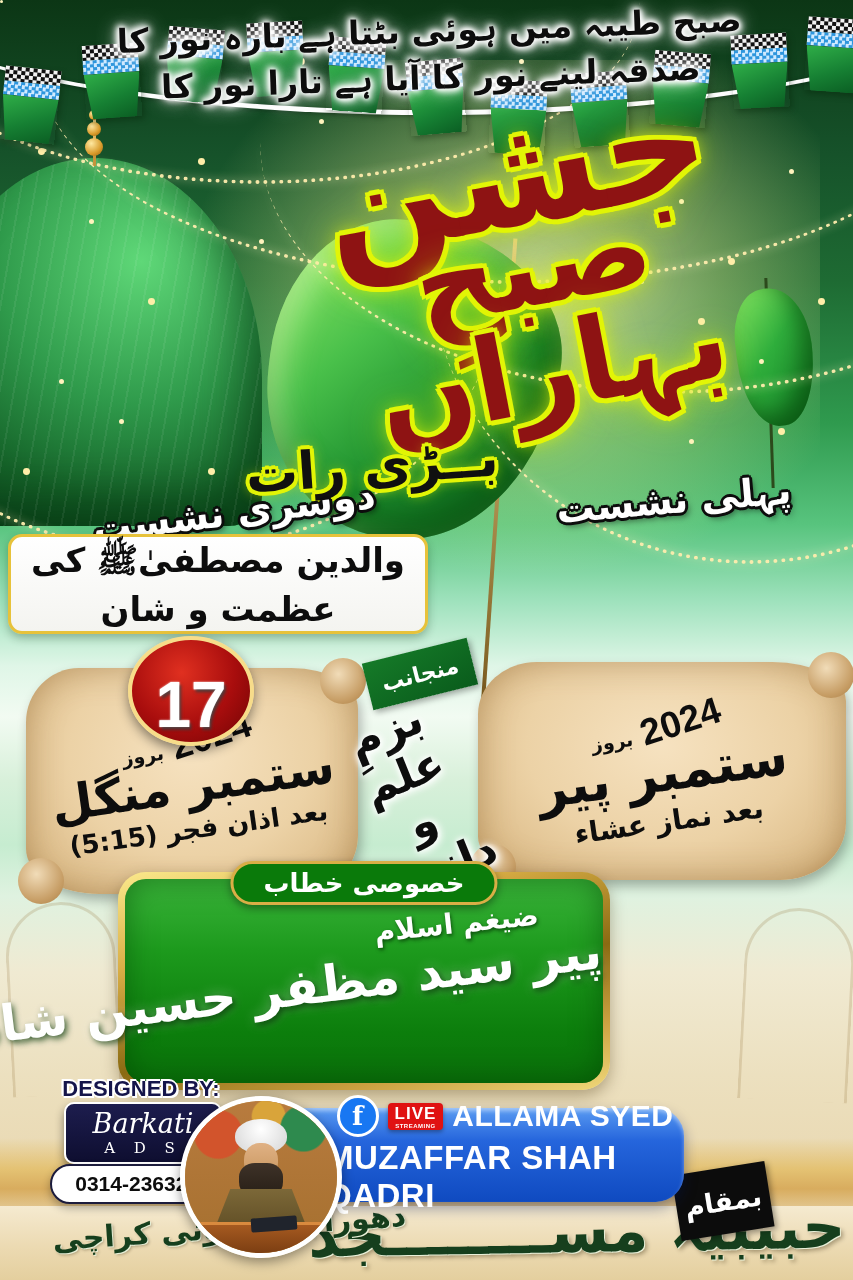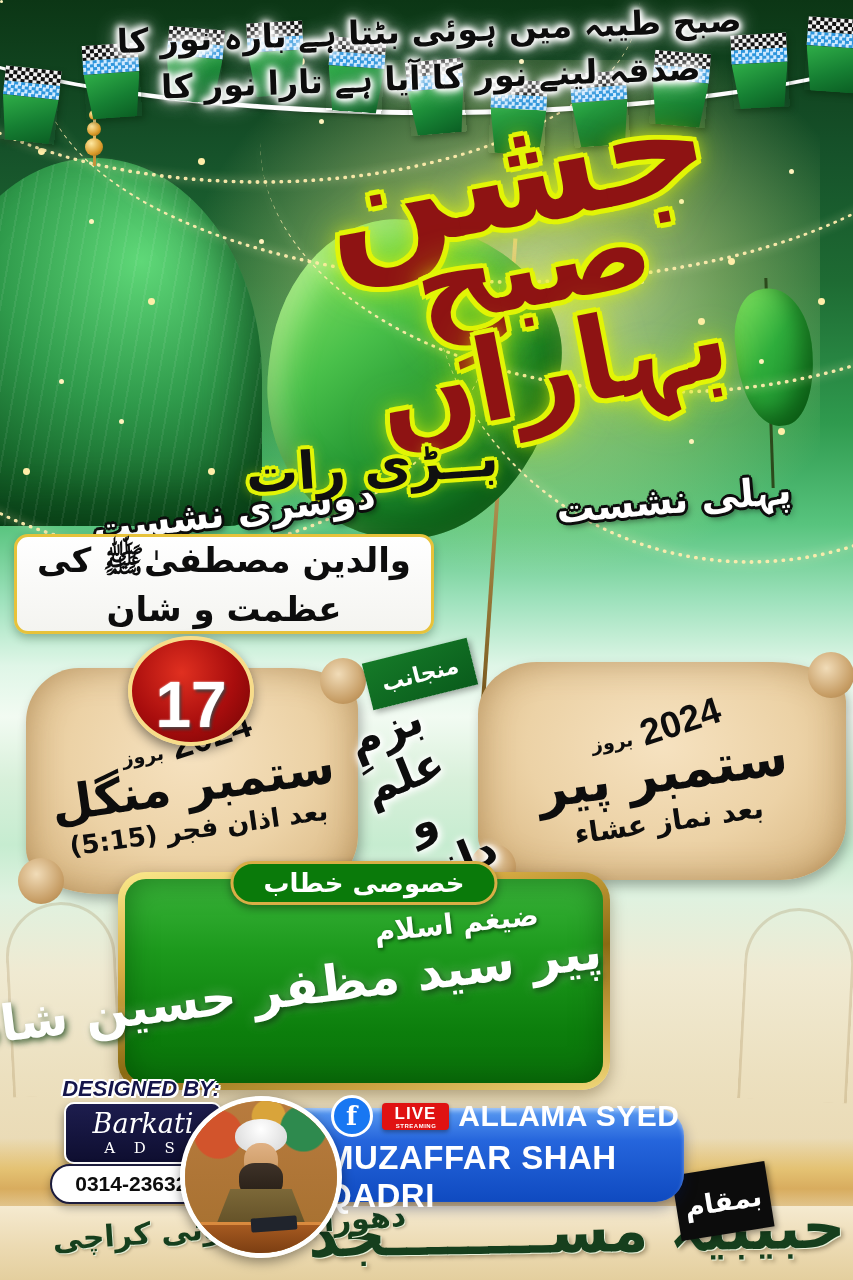--- a/index.html
+++ b/index.html
@@ -131,21 +131,21 @@
     color:#fff;font-weight:bold;font-size:26px;direction:rtl;white-space:nowrap;
     box-shadow:0 3px 8px rgba(0,0,0,.4);}
   .honorific{position:absolute;right:64px;top:28px;color:#fff;font-weight:bold;font-size:28px;
     direction:rtl;transform:rotate(-6deg);text-shadow:1px 2px 4px rgba(0,40,0,.7);}
   .speaker-name{position:absolute;left:0;right:0;top:72px;text-align:center;direction:rtl;
     transform:rotate(-7deg);color:#fff;font-weight:bold;font-size:50px;white-space:nowrap;
     text-shadow:2px 3px 6px rgba(0,50,0,.75),0 0 14px rgba(255,255,255,.35);}
   
   .designed-label{position:absolute;left:36px;top:1076px;width:210px;text-align:center;z-index:8;
     font-family:"Liberation Sans",sans-serif;font-weight:bold;font-size:22px;color:#15154a;
-    text-shadow:-2px 0 0 #fff,2px 0 0 #fff,0 -2px 0 #fff,0 2px 0 #fff,2px 2px 0 #fff,-2px -2px 0 #fff;font-style:italic;}
+    text-shadow:-2px 0 0 #fff,2px 0 0 #fff,0 -2px 0 #fff,0 2px 0 #fff,2px 2px 0 #fff,-2px -2px 0 #fff;}
   .brand-box{position:absolute;left:64px;top:1102px;width:154px;height:58px;z-index:8;
     background:linear-gradient(180deg,#1d1d4e,#0e0e30);border:2px solid #fff;border-radius:10px;
     display:flex;flex-direction:column;align-items:center;justify-content:center;color:#fff;
     box-shadow:0 5px 10px rgba(0,0,0,.45);}
   .brand-box .b1{font-family:"DejaVu Serif",serif;font-style:italic;font-size:27px;line-height:1;}
   .brand-box .b2{font-family:"DejaVu Serif",serif;font-size:15px;letter-spacing:7px;margin-top:2px;}
   .phone-pill{position:absolute;left:50px;top:1164px;width:182px;height:36px;z-index:8;
     background:#fff;border:2px solid #1b1b3c;border-radius:999px;display:flex;align-items:center;
     justify-content:center;font-family:"Liberation Sans",sans-serif;font-weight:bold;font-size:21px;color:#0d0d0d;
     box-shadow:0 4px 8px rgba(0,0,0,.3);}
@@ -174,22 +174,22 @@
   
   .live-bar{position:absolute;left:260px;top:1108px;width:424px;height:94px;z-index:9;
     border-radius:28px;background:linear-gradient(180deg,#5a9bf2 0%,#2565dc 35%,#0f4ac0 100%);
     box-shadow:0 6px 14px rgba(0,20,80,.4), inset 0 3px 4px rgba(255,255,255,.45);
     display:flex;flex-direction:column;align-items:center;justify-content:center;
     font-family:"Liberation Sans",sans-serif;color:#fff;font-weight:bold;padding-left:66px;box-sizing:border-box;}
   .live-row{display:flex;align-items:center;gap:9px;}
   .fb-circle{width:36px;height:36px;border-radius:50%;background:#1877f2;border:3px solid #fff;
     display:flex;align-items:center;justify-content:center;font-size:26px;color:#fff;
     font-family:"DejaVu Serif",serif;font-weight:bold;line-height:1;}
-  .live-badge{background:#e01212;border-radius:4px;padding:2px 13px 1px;display:flex;flex-direction:column;
-    align-items:flex-end;line-height:1;box-shadow:0 2px 4px rgba(0,0,0,.35);}
+  .live-badge{background:#e01212;border-radius:4px;padding:2px 7px 1px;display:flex;flex-direction:column;
+    align-items:center;line-height:1;box-shadow:0 2px 4px rgba(0,0,0,.35);}
   .live-badge .lv{font-size:17px;letter-spacing:1px;}
   .live-badge .st{font-size:6px;letter-spacing:.5px;margin-top:1px;}
   .live-name1{font-size:30px;letter-spacing:.5px;}
   .live-name2{font-size:33px;letter-spacing:.5px;margin-top:2px;}
   
   .venue-badge{position:absolute;left:676px;top:1168px;width:94px;height:66px;z-index:8;
     background:#0c0c0c;transform:rotate(-9deg);display:flex;align-items:center;justify-content:center;
     color:#fff;font-size:27px;font-weight:bold;direction:rtl;box-shadow:2px 3px 6px rgba(0,0,0,.4);}
   .venue-masjid{position:absolute;right:8px;top:1196px;z-index:7;direction:rtl;color:#163f1d;
     font-weight:bold;font-size:60px;white-space:nowrap;transform:rotate(-1deg);
@@ -289,21 +289,21 @@
   </div>
 
   <div class="main-title">
     <div class="t1 yglow">جشن</div>
     <div class="t2 yglow">صبحِ بہاراں</div>
   </div>
   <div class="badi-raat">بــڑی رات</div>
 
   <div class="sess-label" style="left:556px;top:478px;transform:rotate(-5deg);">پہلی نشست</div>
   <div class="sess-label" style="left:92px;top:490px;transform:rotate(-7deg);">دوسری نشست</div>
-  <div class="sess-box" style="left:8px;top:534px;width:420px;height:100px;font-size:34px;margin-left:6px;">والدین مصطفیٰﷺ کی عظمت و شان</div>
+  <div class="sess-box" style="left:8px;top:534px;width:420px;height:100px;font-size:34px;">والدین مصطفیٰﷺ کی عظمت و شان</div>
 
   <div class="scroll" style="left:478px;top:662px;width:368px;height:218px;">
     <div class="scroll-inner">
       <div class="date-row">
         <span class="date-year">2024</span>
         <span class="date-prefix">بروز</span>
       </div>
       <div class="date-main">ستمبر پیر</div>
       <div class="date-time">بعد نماز عشاء</div>
     </div>

